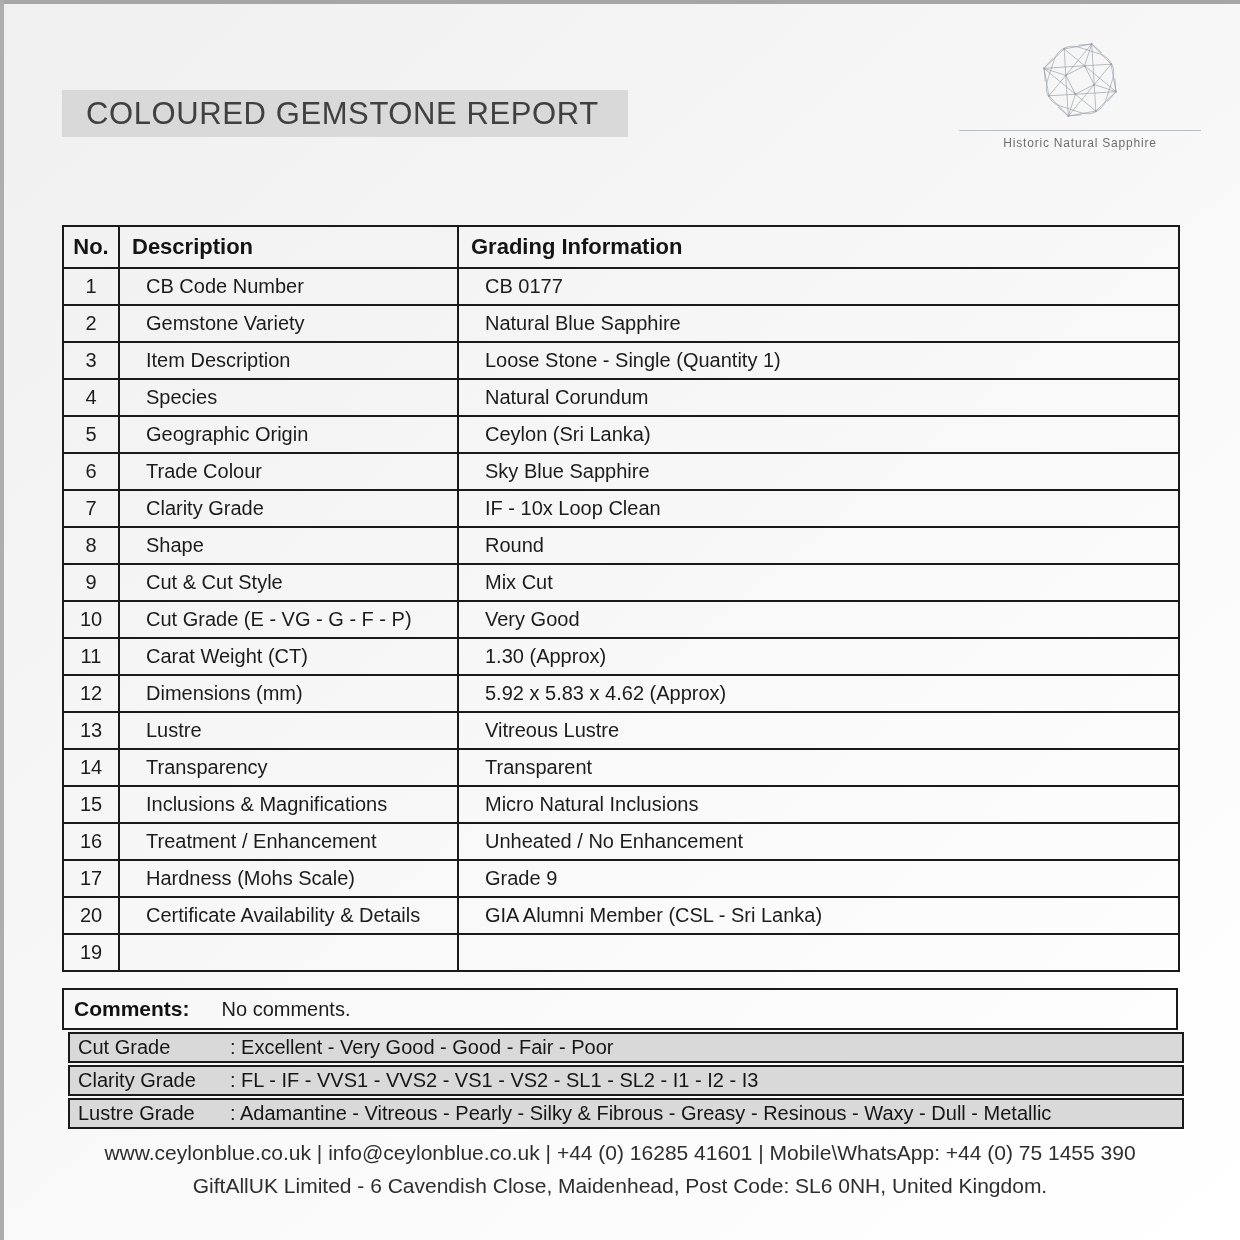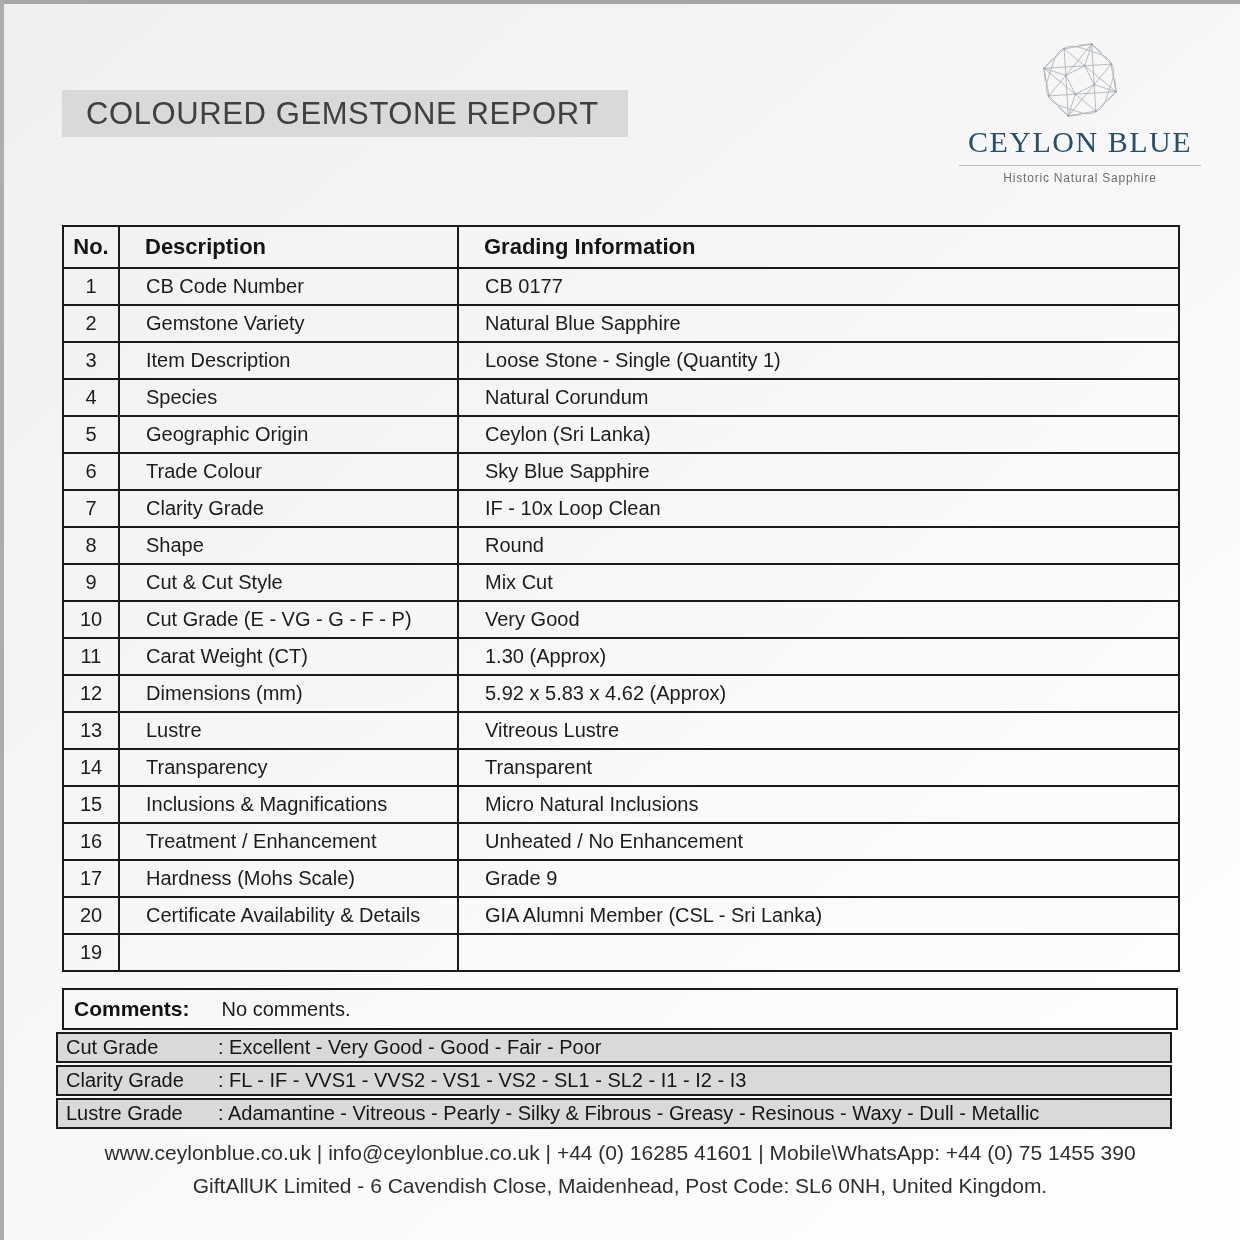--- a/index.html
+++ b/index.html
@@ -64,21 +64,21 @@
     border: 2px solid #1a1a1a;
     box-sizing: border-box;
     overflow: hidden;
     white-space: nowrap;
   }
   .report-table th {
     height: 42px;
     font-size: 22px;
     font-weight: 700;
     text-align: left;
-    padding: 0 0 0 25px;
+    padding: 0 0 0 12px;
     color: #141414;
   }
   .report-table th.col-no { text-align: center; padding: 0; }
   .report-table td {
     height: 37px;
     font-size: 20px;
     font-weight: 400;
     padding: 0 0 0 26px;
     color: #1c1c1c;
   }
@@ -91,21 +91,21 @@
     border: 2px solid #1a1a1a;
     box-sizing: border-box;
     background: transparent;
     display: flex; align-items: center;
     padding-left: 10px;
     font-size: 21px;
   }
   .comments-label { font-weight: 700; color: #111; }
   .comments-text { margin-left: 32px; font-size: 20px; text-align: right; }
 
-  .legend { position: absolute; left: 56px; top: 1032px; width: 1116px; }
+  .legend { position: absolute; left: 68px; top: 1032px; width: 1116px; }
   .legend-row {
     height: 31px;
     margin-bottom: 2px;
     border: 2px solid #1a1a1a;
     background: #d9d9d9;
     box-sizing: border-box;
     display: flex; align-items: center;
     padding-left: 8px;
     font-size: 20px;
     color: #161616;
@@ -181,21 +181,20 @@
             <circle cx="7" cy="50" r="1.1"></circle>
               <circle cx="22" cy="22" r="1.1"></circle>
             <circle cx="50" cy="33" r="1.1"></circle>
               <circle cx="67" cy="50" r="1.1"></circle>
             <circle cx="50" cy="67" r="1.1"></circle>
               <circle cx="33" cy="50" r="1.1"></circle>
           </g>
         </g>
       </svg>
     </div>
-    <div class="brand-name">CEYLON BLUE</div>
     <div class="brand-divider"></div>
     <div class="brand-tagline">Historic Natural Sapphire</div>
   </div>
 
   <table class="report-table">
     <colgroup>
       <col style="width:56px">
         <col style="width:339px">
         <col style="width:721px">
     </colgroup>

